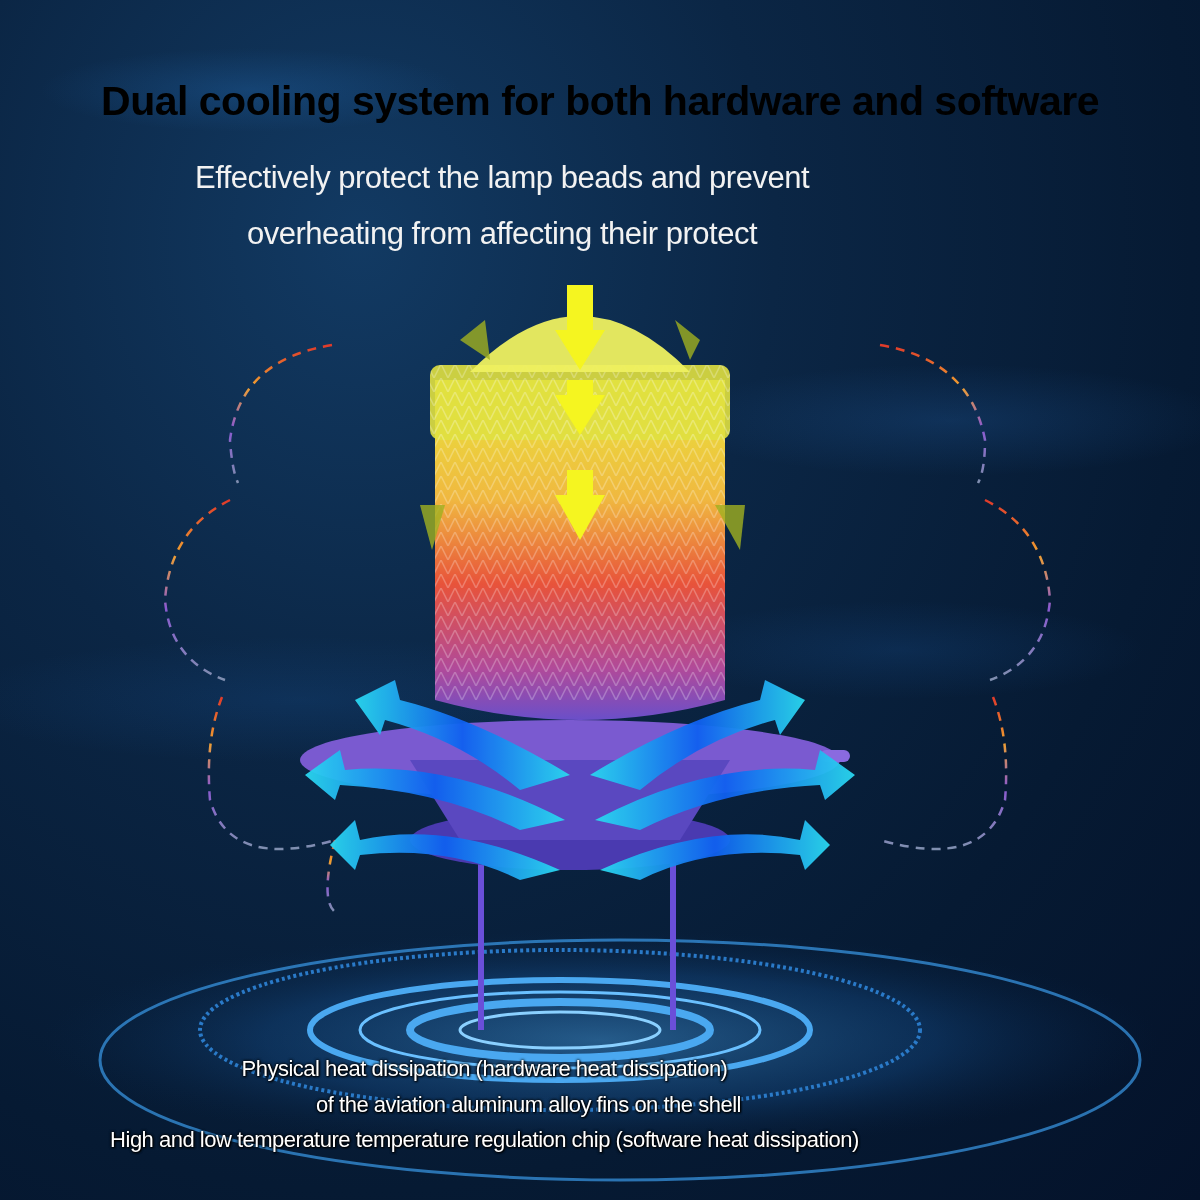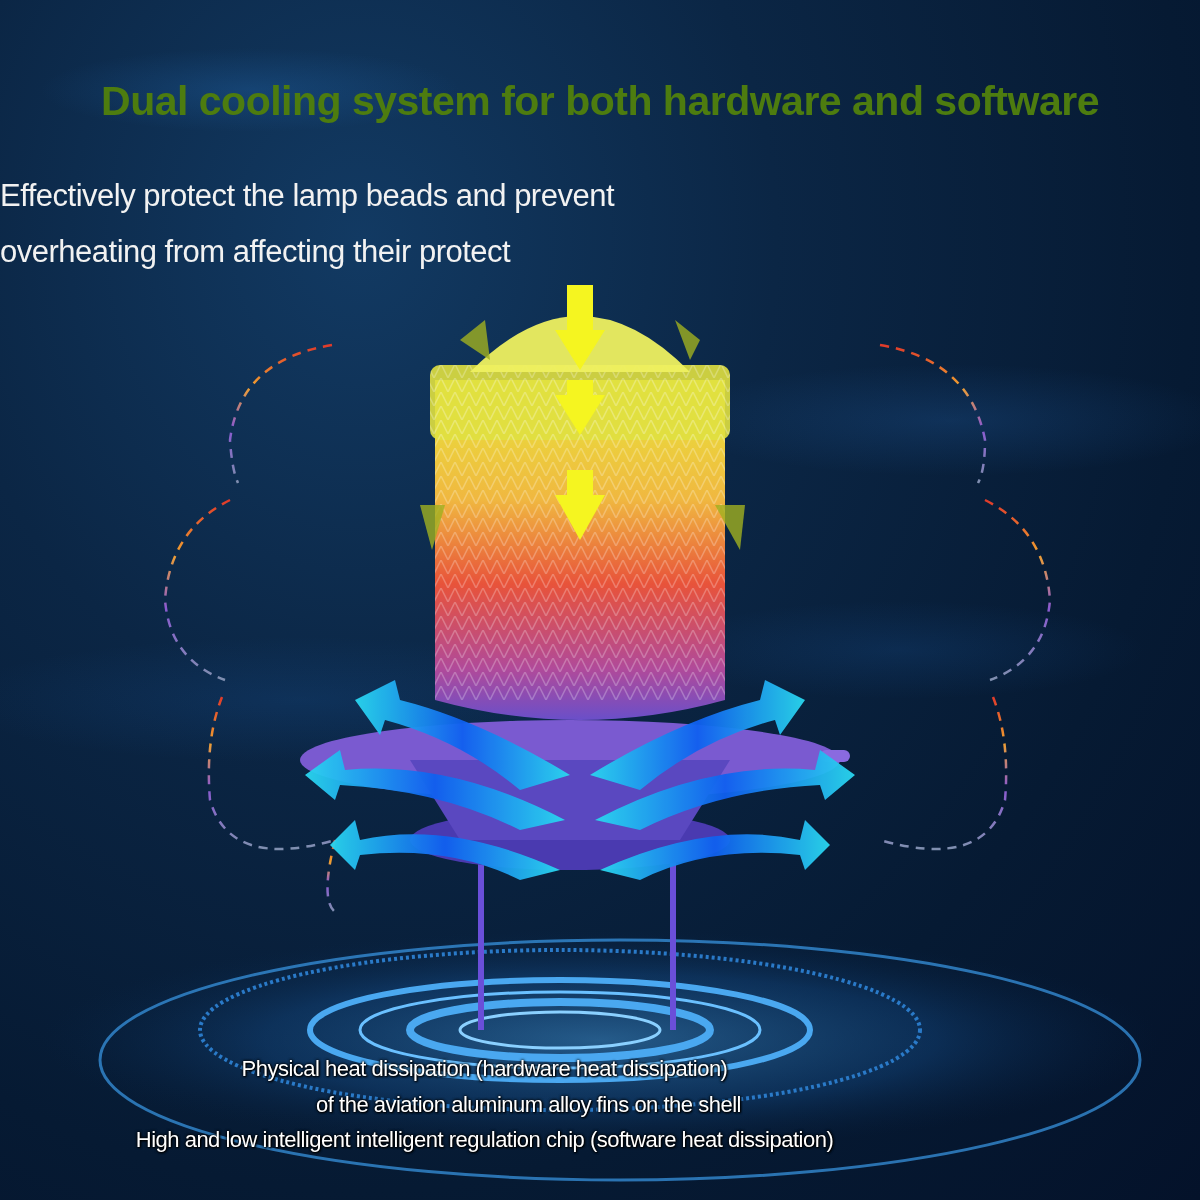--- a/index.html
+++ b/index.html
@@ -11,25 +11,25 @@
   .texture {
     position: absolute; inset: 0;
     background:
       radial-gradient(ellipse 300px 60px at 250px 90px, rgba(40,120,200,0.25), transparent 70%),
       radial-gradient(ellipse 400px 80px at 950px 420px, rgba(40,110,190,0.22), transparent 70%),
       radial-gradient(ellipse 500px 90px at 300px 700px, rgba(30,100,180,0.18), transparent 70%),
       radial-gradient(ellipse 350px 70px at 900px 650px, rgba(30,100,180,0.18), transparent 70%);
   }
   .title {
     position: absolute; top: 78px; left: 0; width: 1200px; text-align: center;
-    color: #4d7c0f; font-weight: bold; font-size: 41px; letter-spacing: -0.5px;
+    color: #000000; font-weight: bold; font-size: 41px; letter-spacing: -0.5px;
   }
   .subtitle {
-    position: absolute; left: 0; width: 1004px; text-align: left;
-    color: #f2f2f2; font-size: 31px; letter-spacing: -0.5px; margin-top: 18px;
+    position: absolute; left: 0; width: 1004px; text-align: center;
+    color: #f2f2f2; font-size: 31px; letter-spacing: -0.5px;
   }
   .sub1 { top: 160px; }
   .sub2 { top: 216px; }
   .arcs { position: absolute; inset: 0; }
   .lamp { position: absolute; left: 0; top: 0; width: 1200px; height: 1200px; }
   .caption {
     position: absolute; left: 0; width: 969px; text-align: center;
     color: #ffffff; font-size: 22px; letter-spacing: -0.5px;
     text-shadow: 0 0 3px #000, 0 0 3px #000, 1px 1px 2px #000;
   }
@@ -136,13 +136,13 @@
     <path d="M590,775 Q680,720 760,700 L765,680 L805,700 L780,735 L775,720 Q700,740 640,790 Z"></path>
     <path d="M565,820 Q450,760 345,770 L340,750 L305,775 L335,800 L340,785 Q440,790 520,830 Z"></path>
     <path d="M595,820 Q710,760 815,770 L820,750 L855,775 L825,800 L820,785 Q720,790 640,830 Z"></path>
     <path d="M560,870 Q450,820 360,840 L355,820 L330,845 L355,870 L360,855 Q450,845 520,880 Z"></path>
     <path d="M600,870 Q710,820 800,840 L805,820 L830,845 L805,870 L800,855 Q710,845 640,880 Z"></path>
   </g>
 </svg>
 
 <div class="caption c1">Physical heat dissipation (hardware heat dissipation)</div>
 <div class="caption c2">of the aviation aluminum alloy fins on the shell</div>
-<div class="caption c3">High and low intelligent intelligent regulation chip (software heat dissipation)</div>
+<div class="caption c3">High and low temperature temperature regulation chip (software heat dissipation)</div>
 
 </body></html>

